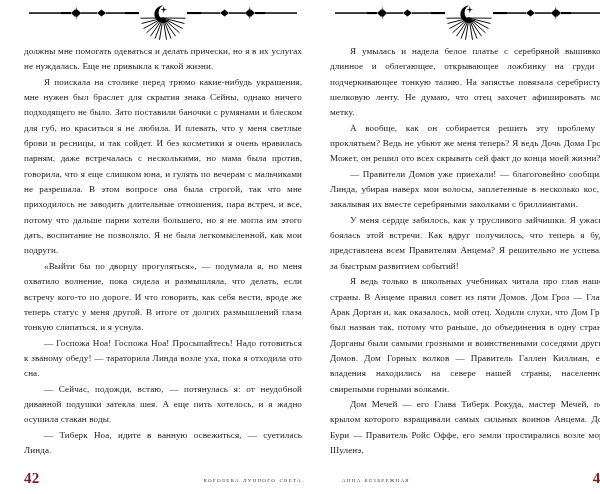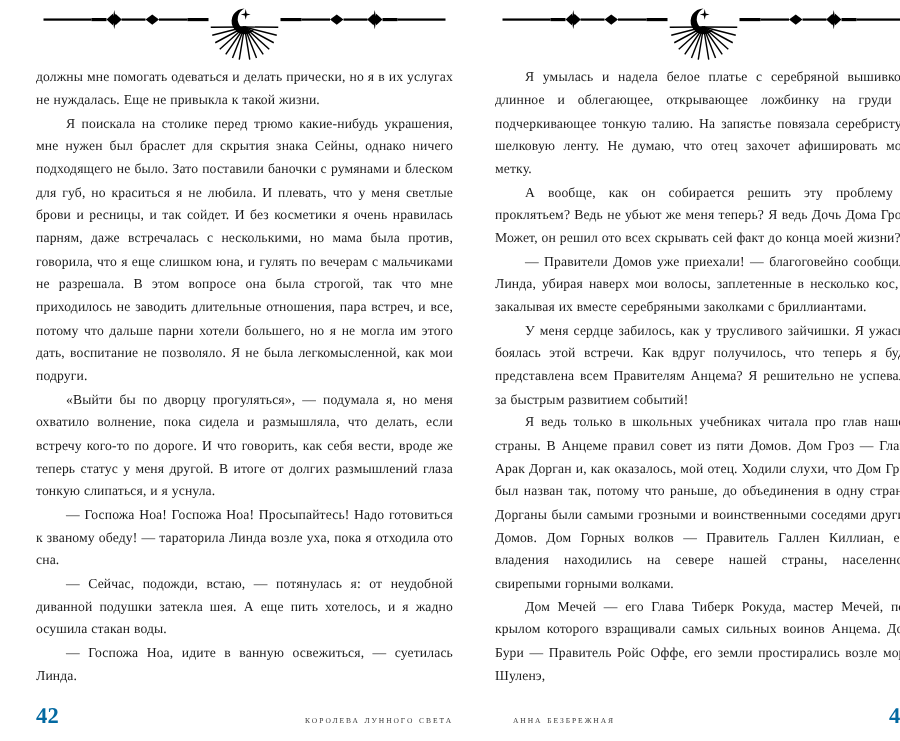--- a/index.html
+++ b/index.html
@@ -78,21 +78,21 @@
     height: 26px;
     display: flex;
     align-items: flex-end;
   }
   .footer-left  { padding: 0 14px 0 8px; }
   .footer-right { padding: 0 8px 0 14px; align-items: flex-end; }
 
   .folio {
     font-size: 15px;
     font-weight: 700;
-    color: #0369a1;
+    color: #7f1d1d;
     line-height: 1;
     letter-spacing: 0.01em;
   }
 
   .running-head {
     flex: 1;
     font-size: 7.6px;
     letter-spacing: 0.17em;
     color: #3a3a3a;
     font-variant: small-caps;
@@ -170,21 +170,21 @@
         </g>
       </svg>
     </div>
 
     <div class="textblock col-left">
       <p class="noindent">должны мне помогать одеваться и делать прически, но я в их услугах не нуждалась. Еще не привыкла к такой жизни.</p>
       <p>Я поискала на столике перед трюмо какие-нибудь украшения, мне нужен был браслет для скрытия знака Сейны, однако ничего подходящего не было. Зато поставили баночки с румянами и блеском для губ, но краситься я не любила. И плевать, что у меня светлые брови и ресницы, и так сойдет. И без косметики я очень нравилась парням, даже встречалась с несколькими, но мама была против, говорила, что я еще слишком юна, и гулять по вечерам с мальчиками не разрешала. В этом вопросе она была строгой, так что мне приходилось не заводить длительные отношения, пара встреч, и все, потому что дальше парни хотели большего, но я не могла им этого дать, воспитание не позволяло. Я не была легкомысленной, как мои подруги.</p>
       <p>«Выйти бы по дворцу прогуляться», — подумала я, но меня охватило волнение, пока сидела и размышляла, что делать, если встречу кого-то по дороге. И что говорить, как себя вести, вроде же теперь статус у меня другой. В итоге от долгих размышлений глаза тонкую слипаться, и я уснула.</p>
       <p>— Госпожа Ноа! Госпожа Ноа! Просыпайтесь! Надо готовиться к званому обеду! — тараторила Линда возле уха, пока я отходила ото сна.</p>
       <p>— Сейчас, подожди, встаю, — потянулась я: от неудобной диванной подушки затекла шея. А еще пить хотелось, и я жадно осушила стакан воды.</p>
-      <p>— Госпожа Ноа, идите в ванную освежиться, — суетилась Линда.</p>
+      <p>— Тиберк Ноа, идите в ванную освежиться, — суетилась Линда.</p>
     </div>
 
     <div class="footer footer-left">
       <div class="folio">42</div>
       <div class="running-head rh-center-left">Королева лунного света</div>
     </div>
 
   </div>
 
   <div class="page page-right">

